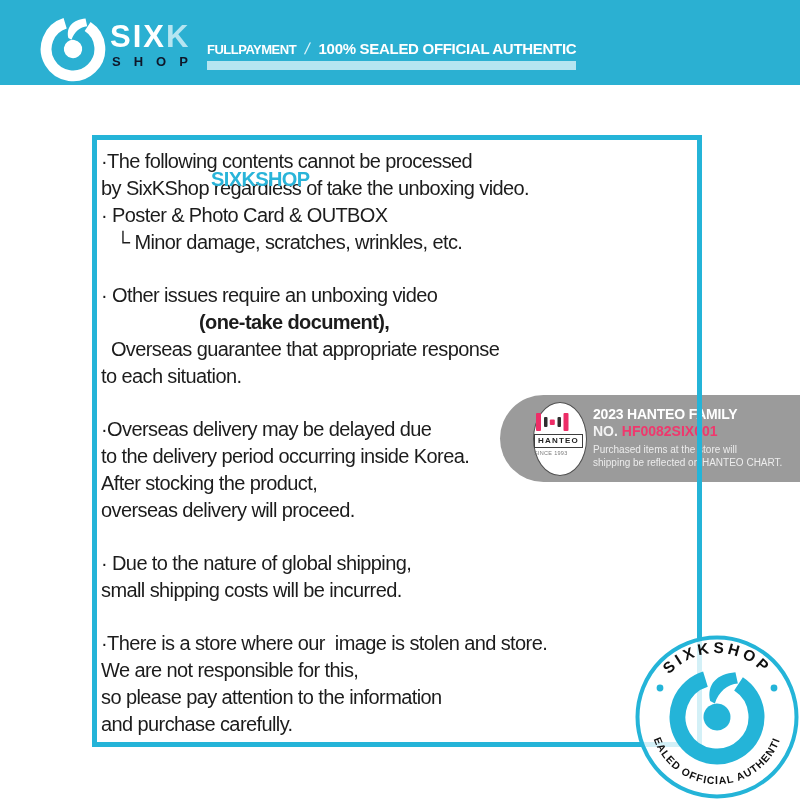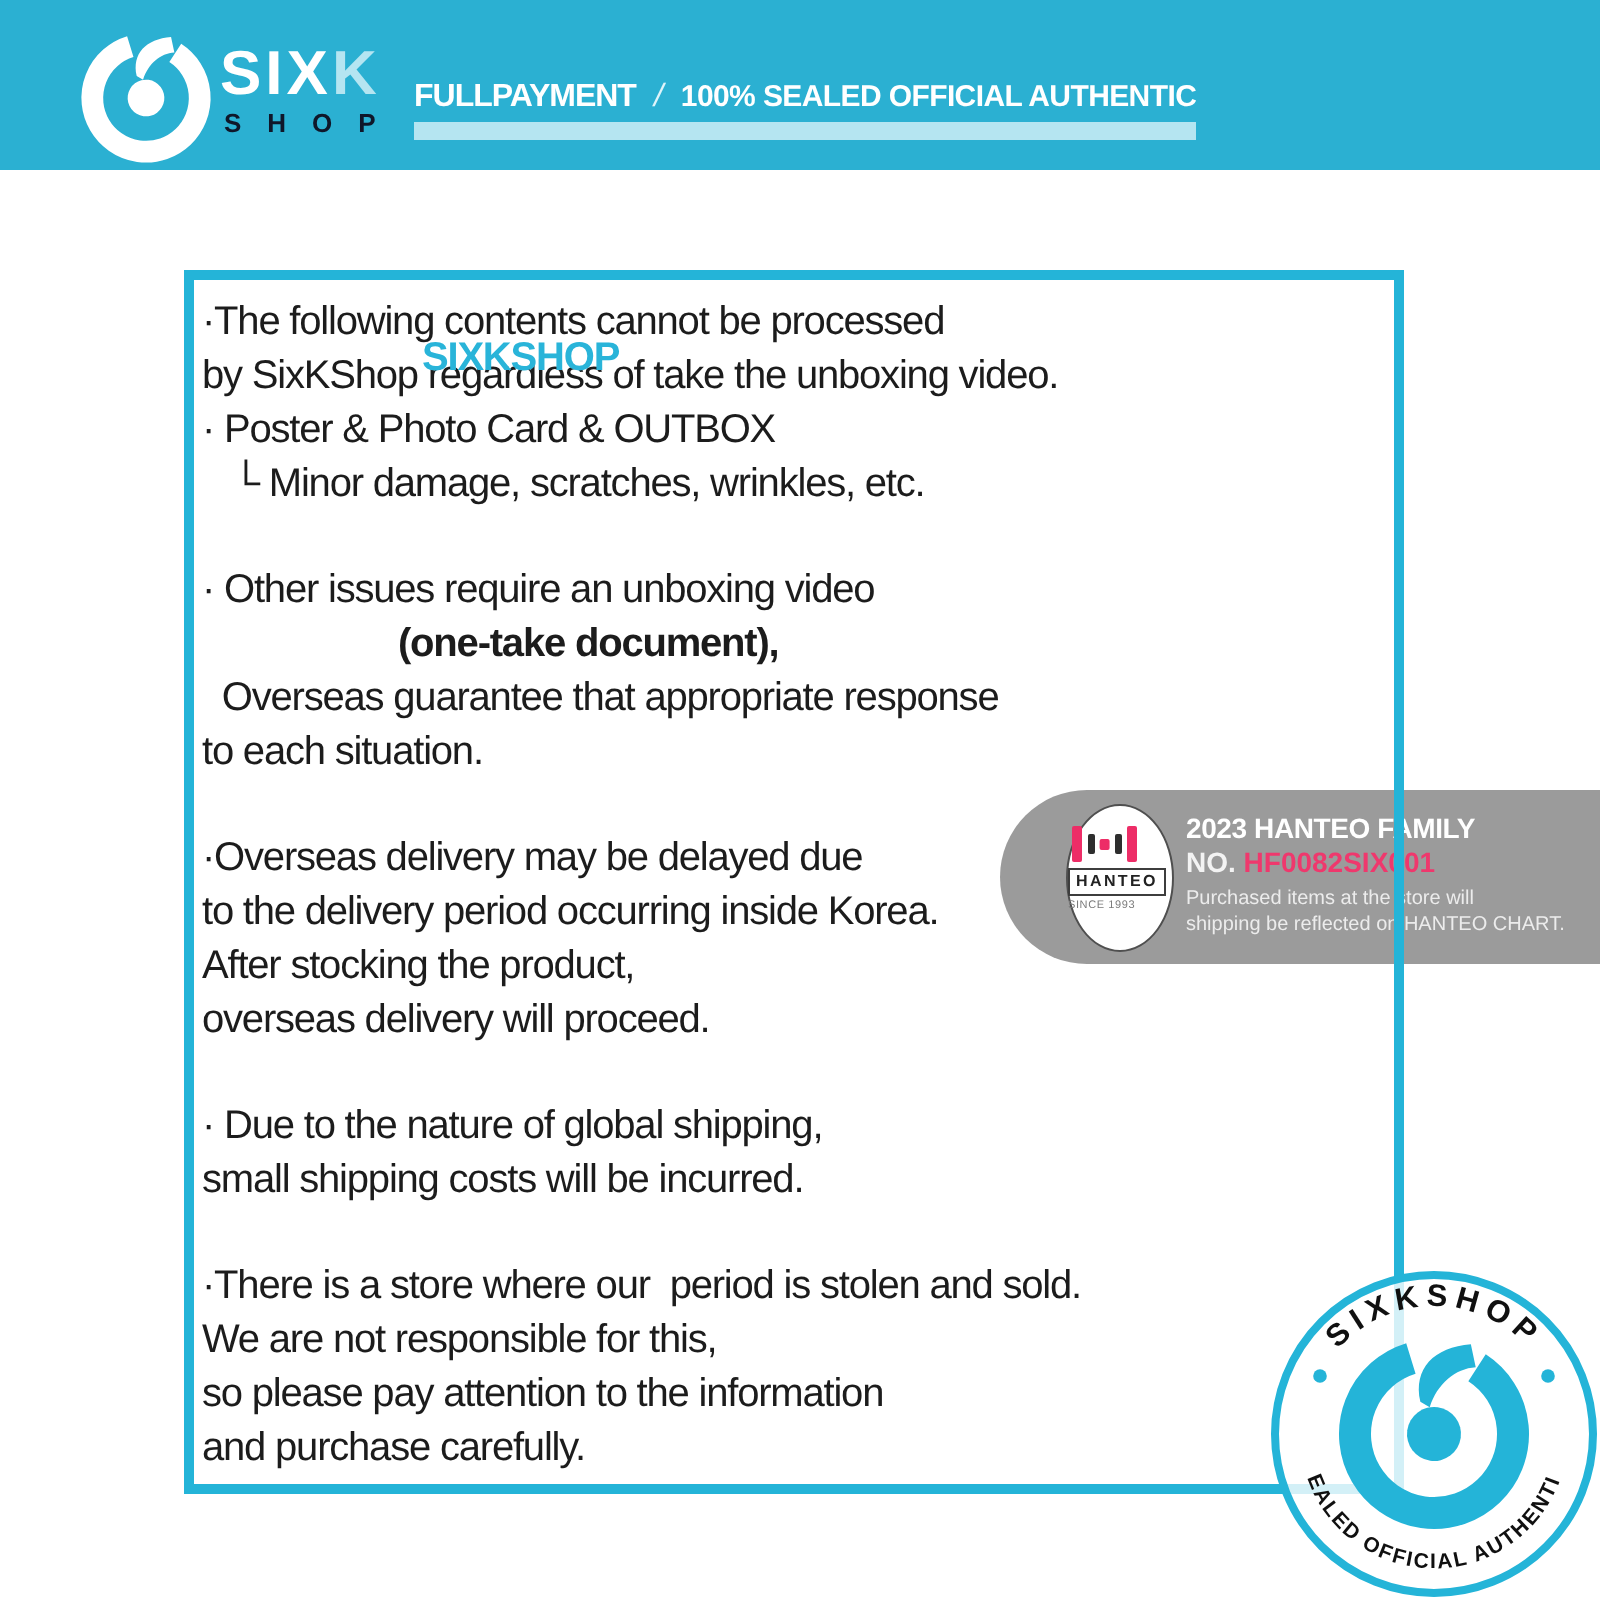--- a/index.html
+++ b/index.html
@@ -10,21 +10,21 @@
   }
   
   .header{position:absolute;left:0;top:0;width:800px;height:85px;background:var(--header-bg);}
   .header-logo{position:absolute;left:39px;top:15px;width:68px;height:68px;color:#ffffff;}
   .brand{position:absolute;left:110px;top:21px;line-height:1;}
   .brand-main{font-size:31px;font-weight:700;letter-spacing:2px;color:#ffffff;white-space:nowrap;}
   .brand-main .k{color:var(--accent-light);}
   .brand-sub{margin-top:3px;margin-left:2px;font-size:13px;font-weight:700;letter-spacing:13px;color:#0f172a;white-space:nowrap;}
   .banner{position:absolute;left:207px;top:40px;}
   .banner-line{display:flex;align-items:baseline;gap:9px;white-space:nowrap;color:#ffffff;}
-  .banner-title{font-size:16px;font-weight:700;letter-spacing:-0.5px;}
+  .banner-title{font-size:13px;font-weight:700;letter-spacing:-0.5px;}
   .banner-divider{font-size:16px;font-weight:400;color:#dff4fa;transform:skewX(-12deg);}
   .banner-subtitle{font-size:15px;font-weight:700;letter-spacing:-0.3px;}
   .banner-bar{height:9px;margin-top:3px;background:var(--accent-light);}
   
   .notice-border{position:absolute;left:92px;top:135px;width:610px;height:612px;
     border:5px solid var(--accent);box-sizing:border-box;z-index:40;pointer-events:none;}
   .notice-text{position:absolute;left:101px;top:148px;width:592px;z-index:10;
     color:var(--ink);font-size:20px;letter-spacing:-0.6px;line-height:27px;}
   .para{margin:0 0 26px 0;}
   .line{white-space:pre;}
@@ -99,21 +99,21 @@
         <div class="line"><span class="seg">·Overseas delivery may be delayed due</span></div>
         <div class="line"><span class="seg">to the delivery period occurring inside Korea.</span></div>
         <div class="line"><span class="seg">After stocking the product,</span></div>
         <div class="line"><span class="seg">overseas delivery will proceed.</span></div>
       </div>
       <div class="para">
         <div class="line"><span class="seg">· Due to the nature of global shipping,</span></div>
         <div class="line"><span class="seg">small shipping costs will be incurred.</span></div>
       </div>
       <div class="para">
-        <div class="line"><span class="seg">·There is a store where our </span><span class="seg brand">SIXKSHOP</span><span class="seg"> period is stolen and sold.</span></div>
+        <div class="line"><span class="seg">·There is a store where our </span><span class="seg brand">SIXKSHOP</span><span class="seg"> image is stolen and store.</span></div>
         <div class="line"><span class="seg">We are not responsible for this,</span></div>
         <div class="line"><span class="seg">so please pay attention to the information</span></div>
         <div class="line"><span class="seg">and purchase carefully.</span></div>
       </div>
     </div>
 
   <div class="hanteo-badge">
     <div class="hanteo-seal">
       <svg class="hanteo-eq" viewBox="0 0 36 20">
         <rect x="2" y="1" width="5" height="18" rx="1" fill="#ed2d67"></rect>

